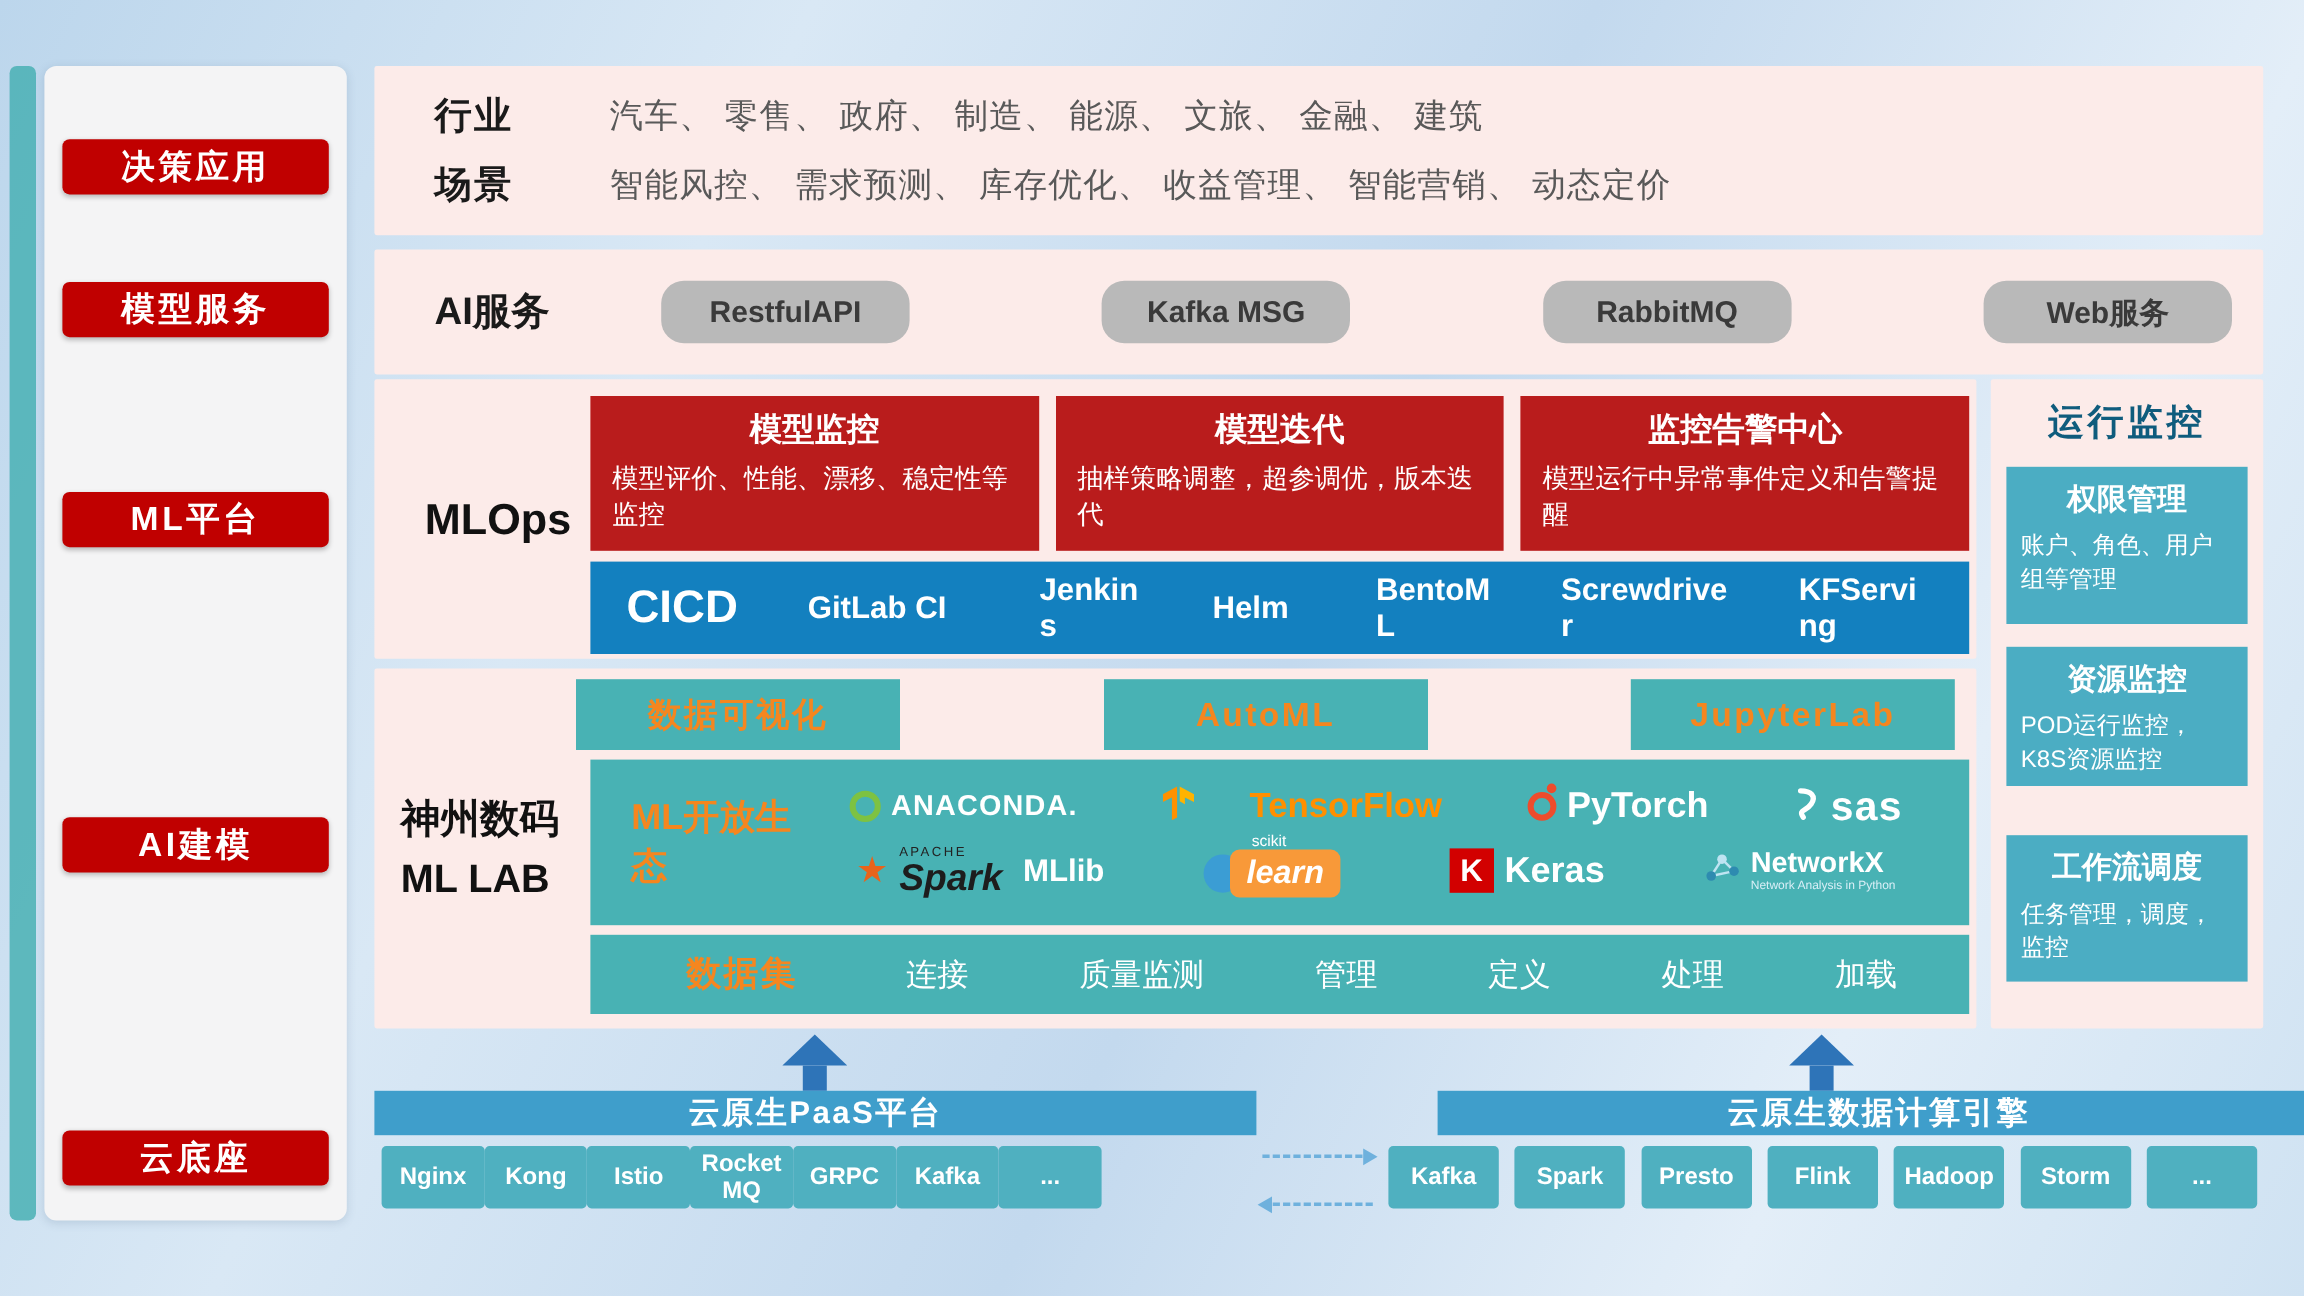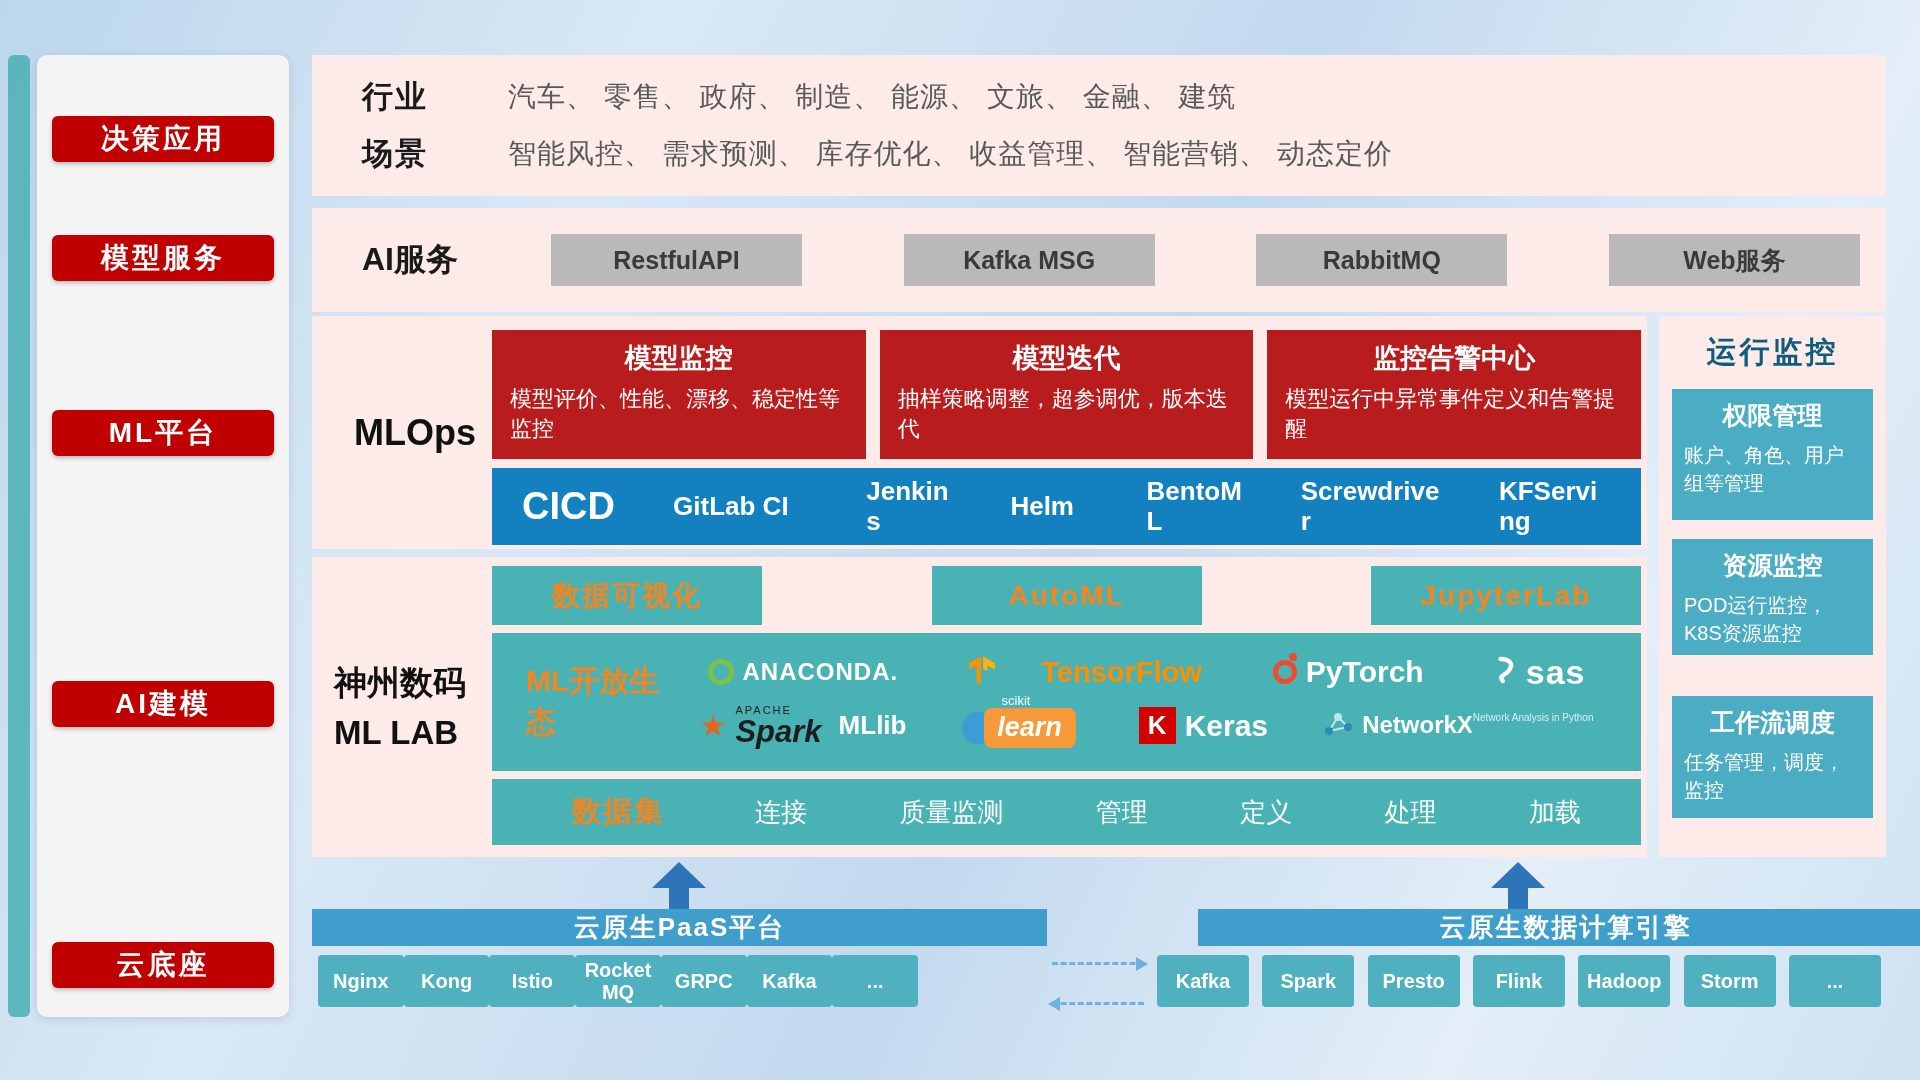--- a/index.html
+++ b/index.html
@@ -24,41 +24,41 @@
   .industry-panel { left:312px; top:55px; width:1574px; height:141px;
                     display:flex; flex-direction:column; justify-content:space-around; padding:14px 0; }
   .ind-row { display:flex; align-items:center; }
   .ind-label { margin-left:50px; width:110px; font-size:31px; font-weight:bold; color:#1a1a1a; letter-spacing:2px; }
   .ind-text { margin-left:36px; font-size:28px; color:#595959; letter-spacing:1px; }
 
   
   .service-panel { left:312px; top:208px; width:1574px; height:104px; display:flex; align-items:center; }
   .service-label { margin-left:50px; width:135px; font-size:32px; font-weight:bold; color:#1a1a1a; }
   .service-buttons { flex:1; display:flex; justify-content:space-between; margin:0 26px 0 54px; }
-  .gray-btn { width:251px; height:52px; background:#b9b9b9; color:#3a3a3a; font-size:25px; font-weight:bold;
-              display:flex; align-items:center; justify-content:center; }
+  .gray-btn { width:207px; height:52px; background:#b9b9b9; color:#3a3a3a; font-size:25px; font-weight:bold;
+              display:flex; align-items:center; justify-content:center;border-radius:19px; }
 
   
   .mlops-panel { left:312px; top:316px; width:1335px; height:233px; }
   .mlops-label { position:absolute; left:42px; top:50%; transform:translateY(-50%);
                  font-size:36px; font-weight:bold; color:#111; }
   .mlops-cards { position:absolute; left:180px; top:14px; width:1149px; height:129px; display:flex; gap:14px; }
   .mlops-card { flex:1; background:#b91c1c; color:#fff; padding:10px 18px 0 18px; }
   .mlops-card-title { text-align:center; font-size:27px; font-weight:bold; margin-bottom:8px; }
   .mlops-card-desc { font-size:22px; line-height:1.35; }
   .cicd-bar { position:absolute; left:180px; top:152px; width:1149px; height:77px; background:#1380bf;
               color:#fff; display:flex; align-items:center; justify-content:space-between; padding:0 30px; }
   .cicd-label { font-size:38px; font-weight:bold; }
   .cicd-tool { font-size:26px; font-weight:bold; word-break:break-all; line-height:1.15; }
 
   
   .mllab-panel { left:312px; top:557px; width:1335px; height:300px; }
   .mllab-label { position:absolute; left:22px; top:50%; transform:translateY(-50%);
                  width:155px; font-size:33px; font-weight:bold; line-height:1.5; color:#111; }
-  .features-row { position:absolute; left:180px; top:9px; width:1149px; height:59px;
+  .features-row { position:absolute; left:168px; top:9px; width:1149px; height:59px;
                   display:flex; justify-content:space-between; }
   .feature-btn { width:270px; background:#48b2b4; color:#f5861f; font-size:28px; font-weight:bold;
                  display:flex; align-items:center; justify-content:center; letter-spacing:2px; }
   .eco-block { position:absolute; left:180px; top:76px; width:1149px; height:138px; background:#48b2b4;
                display:flex; align-items:center; }
   .eco-label { width:180px; padding-left:34px; color:#f5861f; font-size:30px; font-weight:bold; }
   .eco-logos { flex:1; height:100%; display:flex; flex-direction:column; justify-content:center; gap:8px; padding-right:20px; }
   .eco-row { display:flex; align-items:center; justify-content:space-around; }
   .logo { display:flex; align-items:center; gap:9px; color:#fff; }
 
@@ -82,21 +82,21 @@
   .skl-circle { position:absolute; left:0; top:12px; width:32px; height:32px; background:#3b9dd4; border-radius:50%; }
   .skl-learn { position:absolute; left:22px; top:8px; width:92px; height:40px; background:#f89939; border-radius:8px;
                color:#fff; font-style:italic; font-weight:bold; font-size:27px;
                display:flex; align-items:center; justify-content:center; }
   .skl-scikit { position:absolute; left:40px; top:-7px; font-size:13px; color:#fff; }
 
   .keras-icon { width:37px; height:37px; background:#d20000; color:#fff; font-size:26px; font-weight:bold;
                 display:inline-flex; align-items:center; justify-content:center; }
   .keras-text { font-size:30px; font-weight:bold; }
 
-  .nx-col { display:flex; line-height:1.1; }
+  .nx-col { display:flex; flex-direction:column; line-height:1.1; }
   .nx-name { font-size:24px; font-weight:bold; }
   .nx-sub { font-size:10px; color:#d8eef6; }
 
   .dataset-row { position:absolute; left:180px; top:222px; width:1149px; height:66px; background:#48b2b4;
                  display:flex; align-items:center; }
   .dataset-label { margin-left:80px; color:#f5861f; font-size:29px; font-weight:bold; letter-spacing:2px; }
   .dataset-items { flex:1; display:flex; justify-content:space-between; margin:0 60px 0 90px;text-align:right; }
   .dataset-item { color:#fff; font-size:26px; }
 
   

